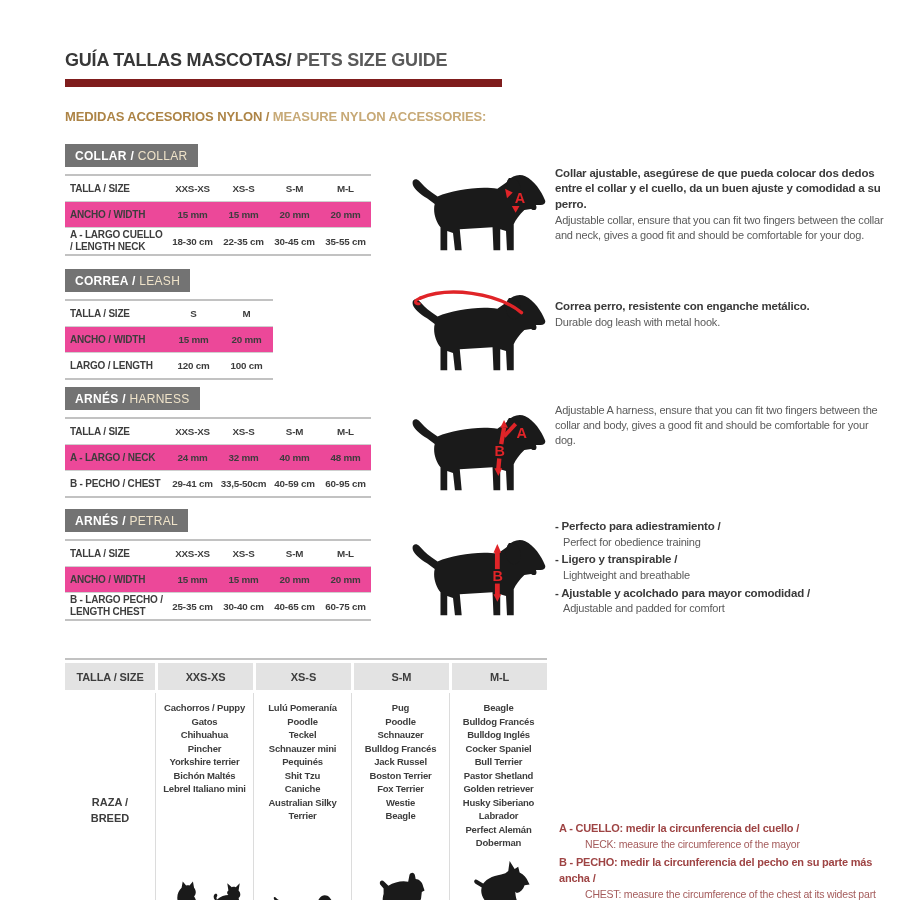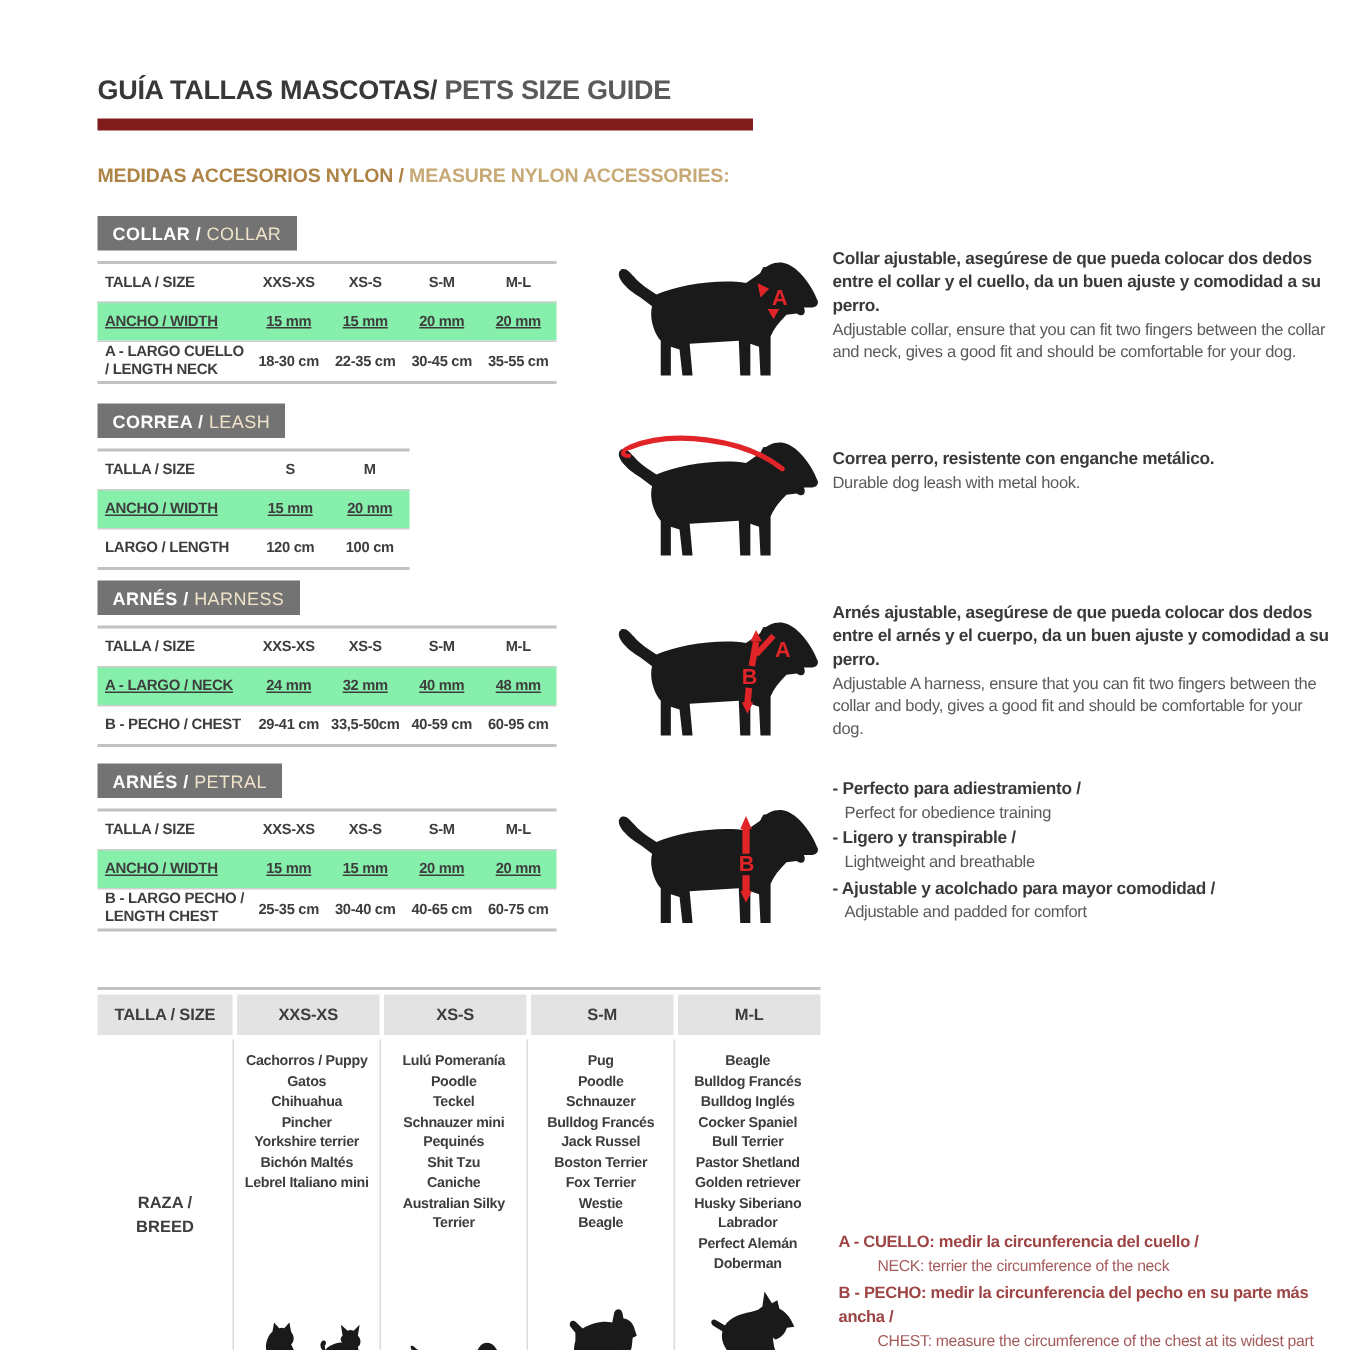--- a/index.html
+++ b/index.html
@@ -21,21 +21,21 @@
   #sec-harness{height:122px;}
   #sec-petral{height:133px;}
   .sec-left{width:340px;flex-shrink:0;}
   .badge{display:inline-block;background:#737373;color:#fff;font-size:12px;font-weight:bold;padding:5px 10px 4px;margin-bottom:7px;letter-spacing:0.3px;white-space:nowrap;}
   .badge .b-en{color:#efe3c9;font-weight:normal;}
 
   .sizes-table{width:306px;border-top:2px solid #c2c2c2;border-bottom:2px solid #c2c2c2;}
   .sizes-table.narrow{width:208px;}
   .trow{display:flex;align-items:center;min-height:23px;padding:1px 0;}
   .trow + .trow{border-top:1px solid #cfcfcf;}
-  .trow.shaded{background:#86efac;text-decoration:underline;}
+  .trow.shaded{background:#ec4899;}
   .tlabel{width:102px;padding-left:5px;box-sizing:border-box;font-size:10px;font-weight:bold;line-height:1.2;letter-spacing:-0.2px;}
   .tcell{flex:1;text-align:center;font-size:9.8px;font-weight:bold;letter-spacing:-0.2px;}
 
   .dog-col{width:150px;flex-shrink:0;display:flex;justify-content:center;}
   .dog-svg{width:148px;height:106px;}
   #sec-collar .dog-svg{margin-top:10px;}
   #sec-leash .dog-svg{margin-top:5px;}
   #sec-harness .dog-svg{margin-top:7px;}
   #sec-petral .dog-svg{margin-top:10px;}
   .dogfill{fill:#1a1a1a;}
@@ -235,21 +235,20 @@
         <path class="redline" d="M112,31 L100,44" stroke-width="4"></path>
         <path class="redline" d="M100,35 L97,52" stroke-width="4.5"></path>
         <path class="redline" d="M95,67 L94,78" stroke-width="4.5"></path>
         <path class="redfill" d="M96,35 L104,35 L100,27 Z"></path>
         <path class="redfill" d="M90,77 L98,77 L94,85 Z"></path>
         <text class="mk" x="113" y="46">A</text>
         <text class="mk" x="90" y="64">B</text>
       </svg>
     </div>
     <div class="desc">
-      <div class="desc-es">Arnés ajustable, asegúrese de que pueda colocar dos dedos entre el arnés y el cuerpo, da un buen ajuste y comodidad a su perro.</div>
       <div class="desc-en">Adjustable A harness, ensure that you can fit two fingers between the collar and body, gives a good fit and should be comfortable for your dog.</div>
     </div>
   </div>
 
   
   <div class="section" id="sec-petral">
     <div class="sec-left">
       <div class="badge">
         <span>ARNÉS / </span><span class="b-en">PETRAL</span>
       </div>
@@ -390,21 +389,21 @@
               <svg class="sil sil-doberman">
                 <use href="#doberman"></use>
               </svg>
             </div>
         </div>
       </div>
     </div>
     <div class="notes">
         <div class="note">
           <div class="p-es">A - CUELLO: medir la circunferencia del cuello /</div>
-          <div class="p-en">NECK: terrier the circumference of the neck</div>
+          <div class="p-en">NECK: measure the circumference of the mayor</div>
         </div>
         <div class="note">
           <div class="p-es">B - PECHO: medir la circunferencia del pecho en su parte más ancha /</div>
           <div class="p-en">CHEST: measure the circumference of the chest at its widest part</div>
         </div>
       </div>
   </div>
 
 </div>
 

